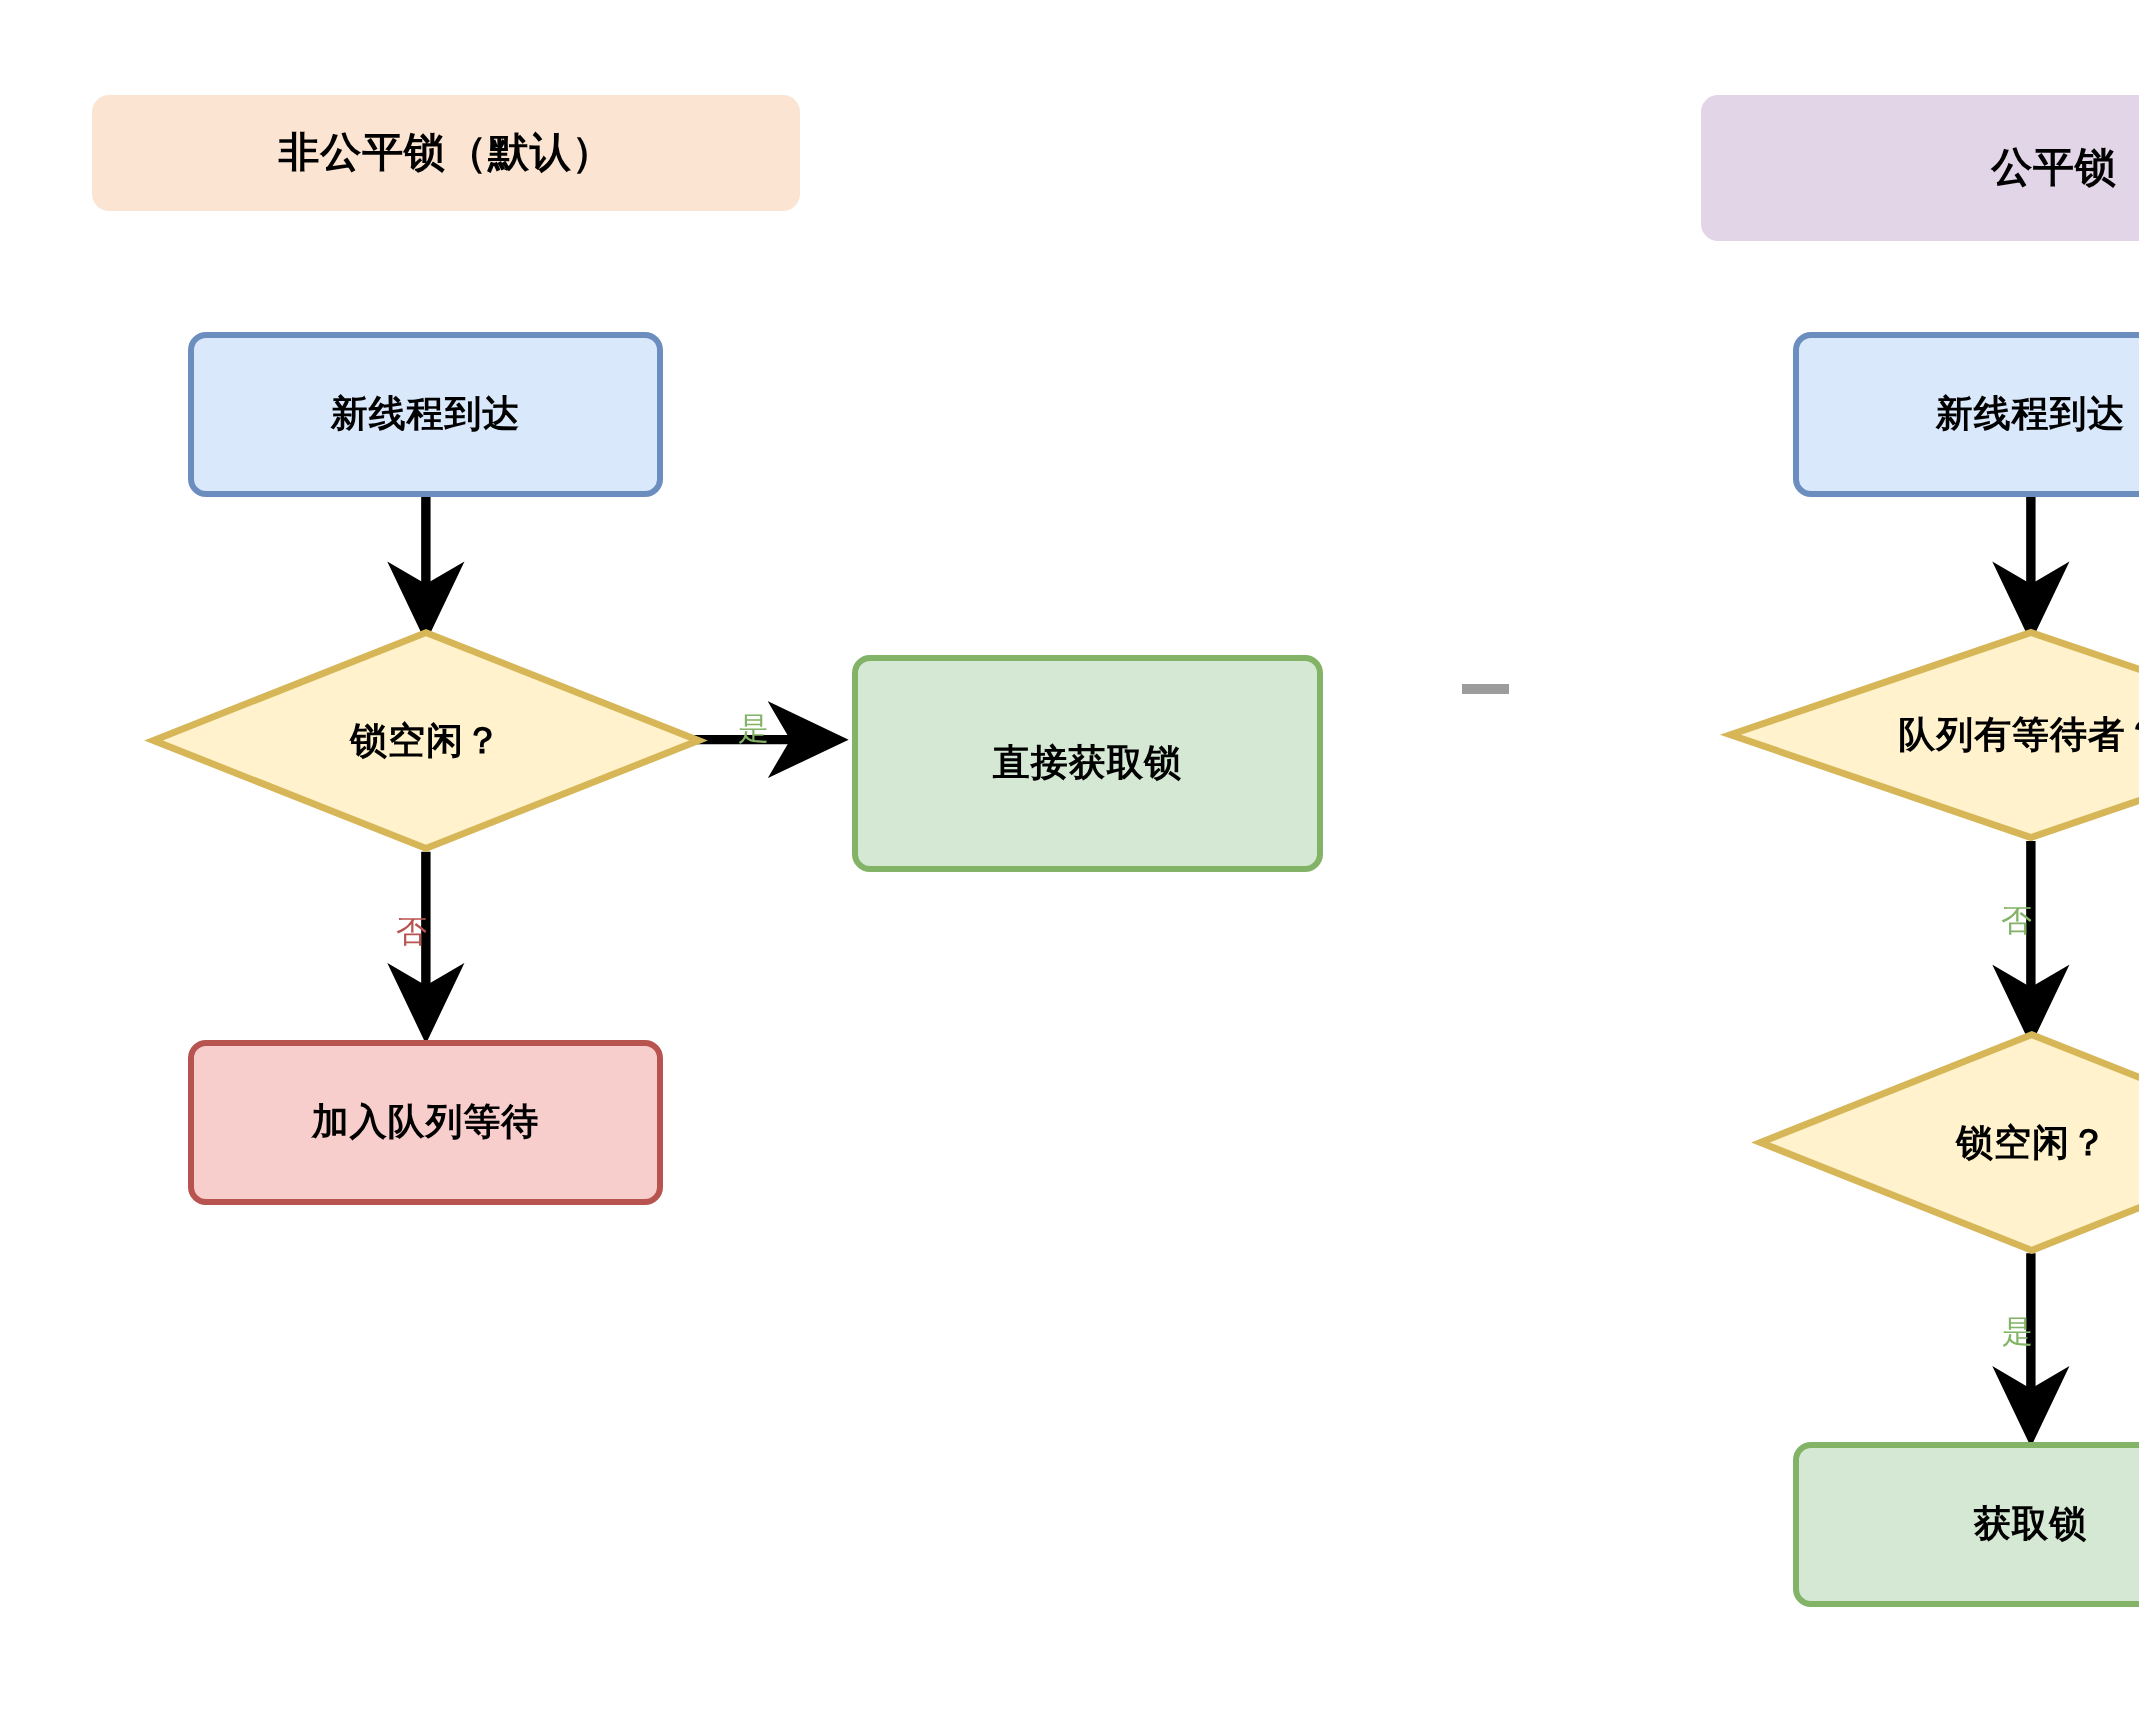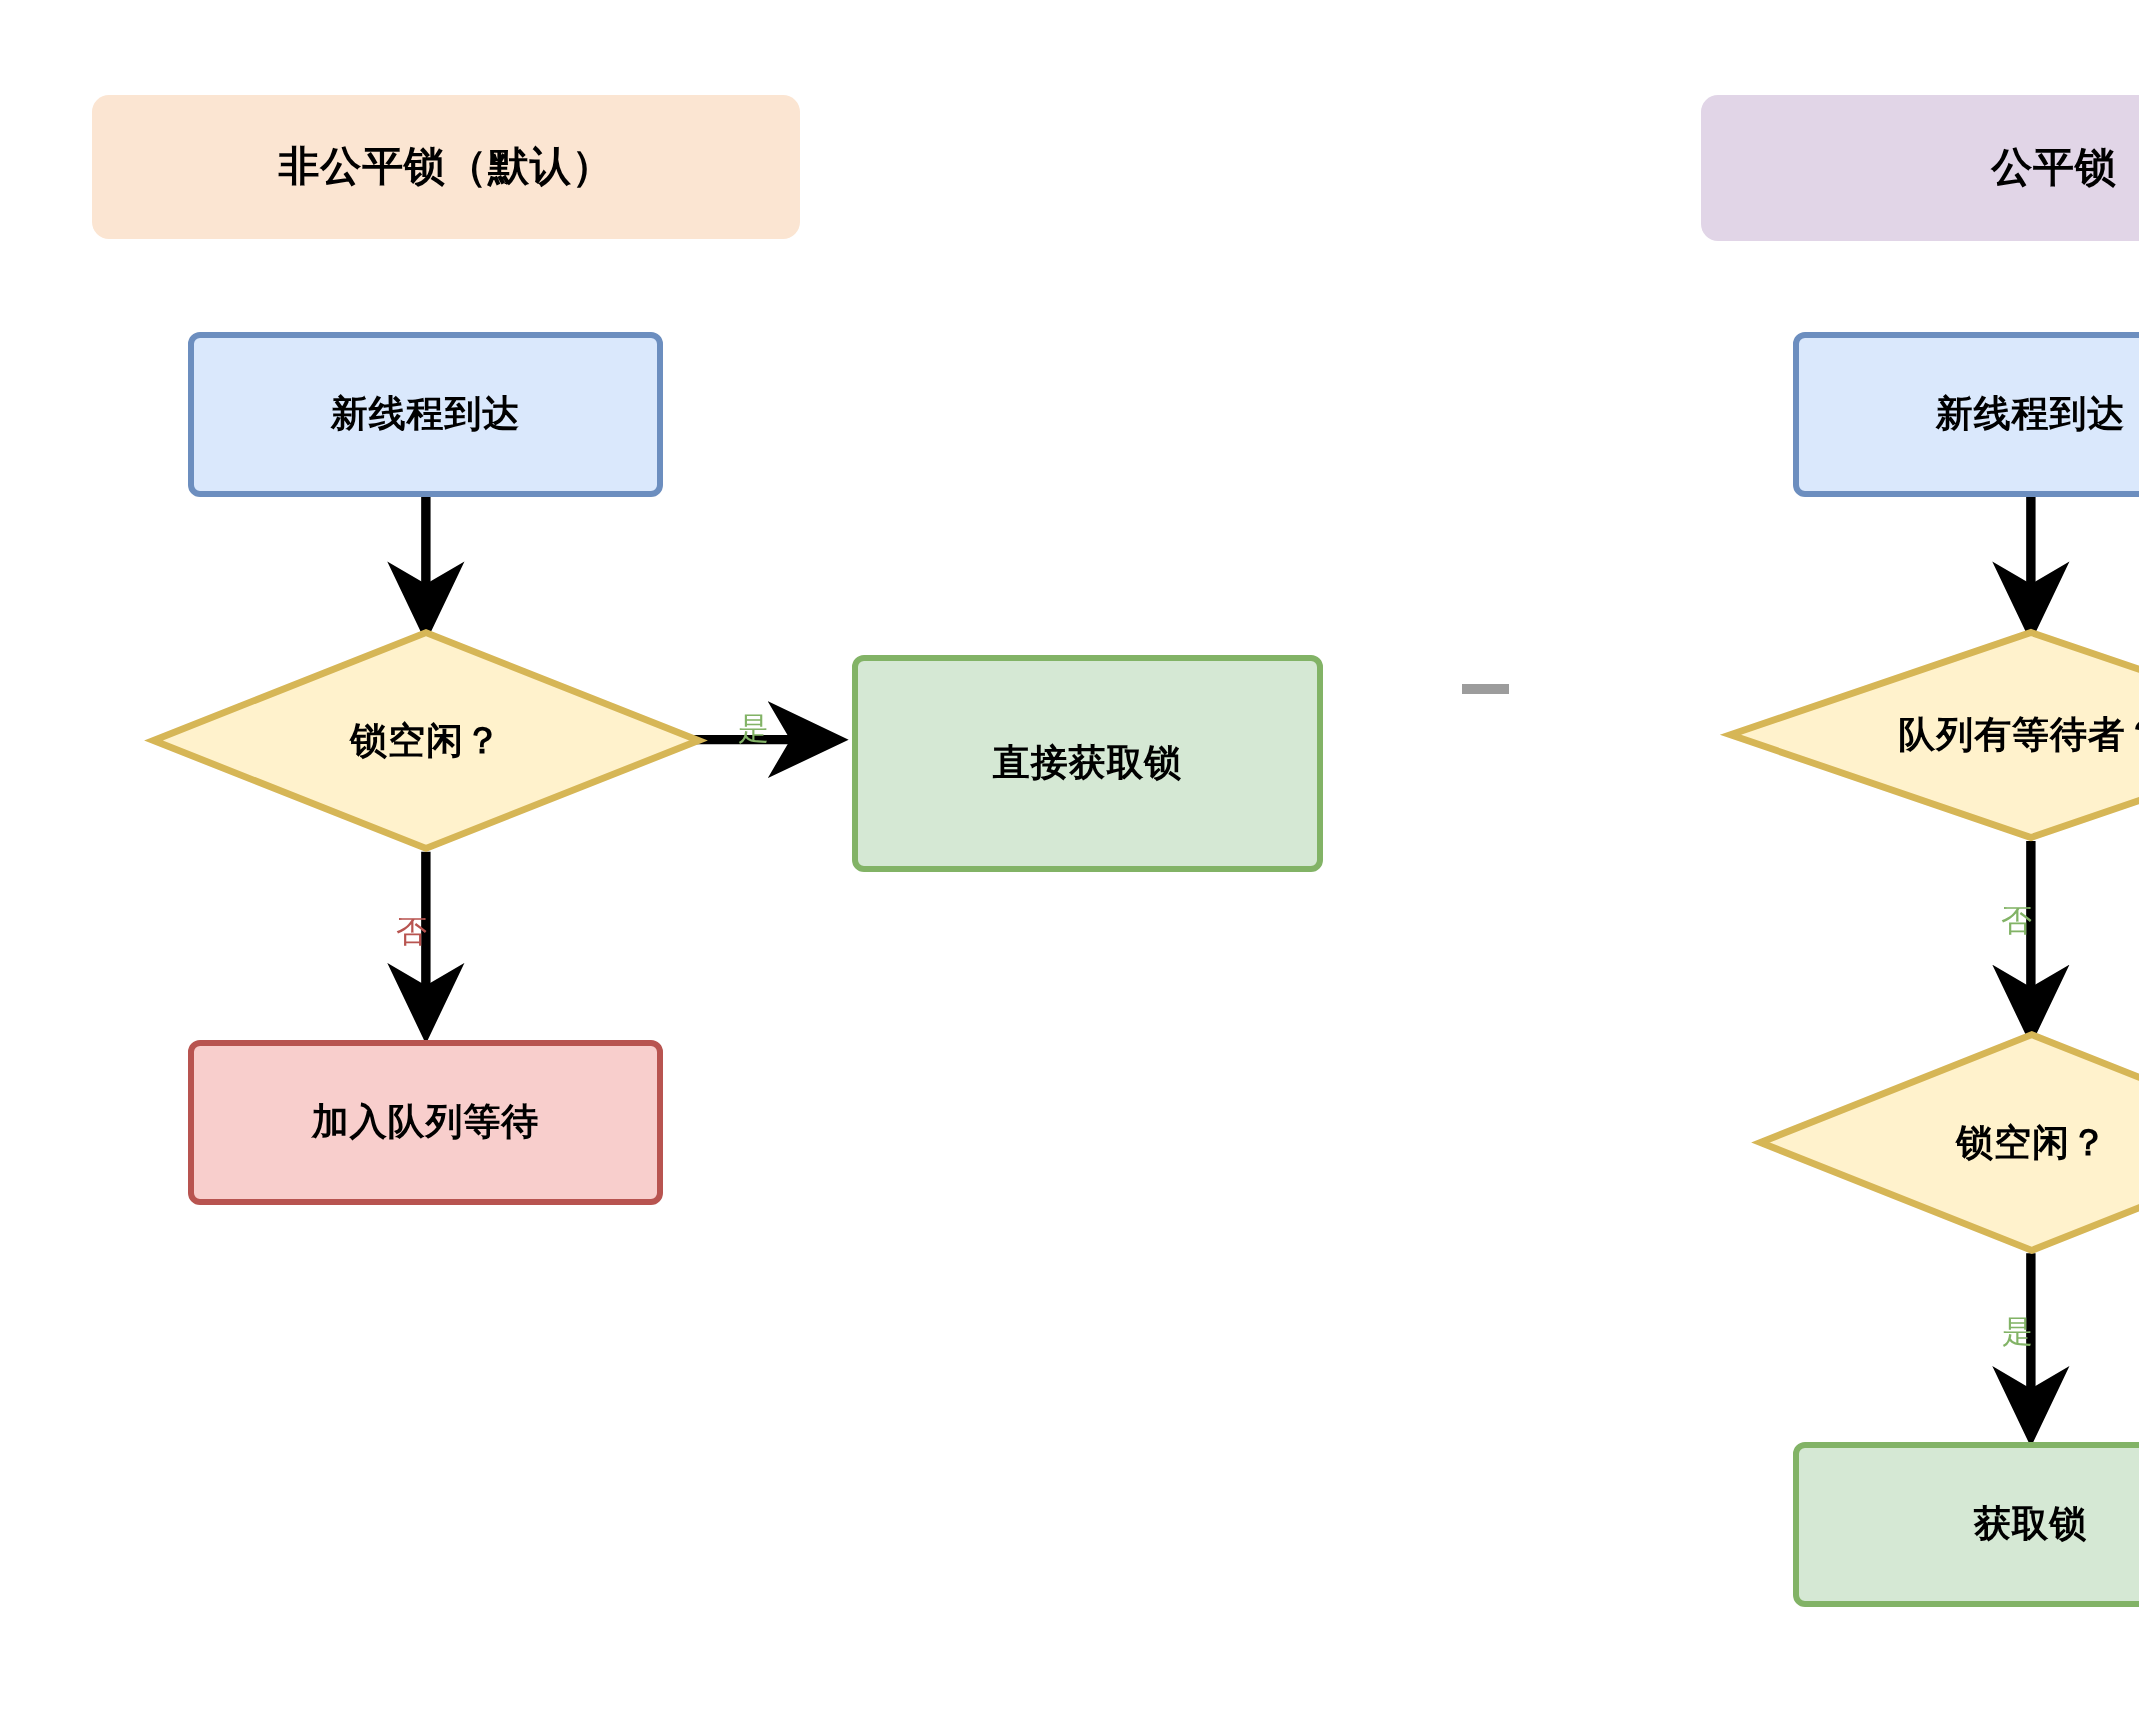--- a/index.html
+++ b/index.html
@@ -42,21 +42,21 @@
   }
   .title-unfair {
     background: #fbe5d2;
   }
   .title-fair {
     background: #e1d5e7;
   }
 
   
   .box {
-    border-radius: 12px;
+    border-radius: 18px;
     border-style: solid;
     border-width: 6px;
     font-size: 37px;
   }
   .box-blue  { background: #dae8fc; border-color: #6c8ebf; }
   .box-green { background: #d5e8d4; border-color: #82b366; }
   .box-red   { background: #f8cecc; border-color: #b85450; }
 
   
   .diamond-wrap {
@@ -132,21 +132,21 @@
 
     <path d="M 5450,1702 L 5870,1702" stroke="#000000" stroke-width="22" fill="none" marker-end="url(#arrowBlack)"></path>
 
     <path d="M 4745,1965 L 4745,2412" stroke="#000000" stroke-width="22" fill="none" marker-end="url(#arrowBlack)"></path>
 
     <path d="M 4950,2530 L 6513,2530 L 6513,1975" stroke="#000000" stroke-width="22" fill="none" marker-end="url(#arrowBlack)"></path>
 
     <path d="M 4745,2928 L 4745,3350" stroke="#000000" stroke-width="22" fill="none" marker-end="url(#arrowBlack)"></path>
   </svg>
 
-  <div class="node title-banner title-unfair" style="left:92px; top:95px; width:708px; height:144px;">非公平锁（默认）</div>
+  <div class="node title-banner title-unfair" style="left:92px; top:95px; width:708px; height:116px;">非公平锁（默认）</div>
 
   <div class="node box box-blue" style="left:188px; top:332px; width:475px; height:165px;">新线程到达</div>
 
   <div class="diamond-wrap" style="left:150px; top:629px; width:552px; height:223px;">
     <svg width="552" height="223" viewBox="0 0 1290 520" xmlns="http://www.w3.org/2000/svg">
       <polygon points="645,8 1282,260 645,512 8,260" fill="#fff2cc" stroke="#d6b656" stroke-width="16"></polygon>
     </svg>
     <div class="diamond-label">锁空闲？</div>
   </div>
 

